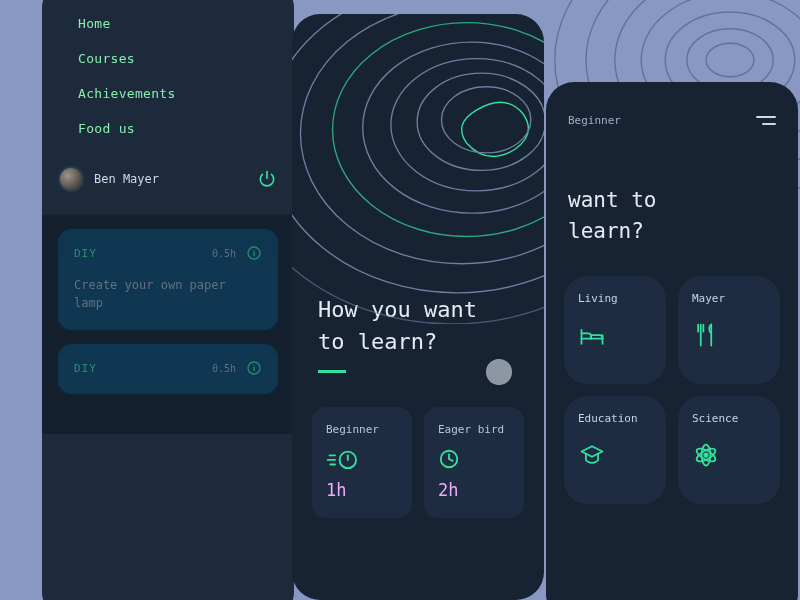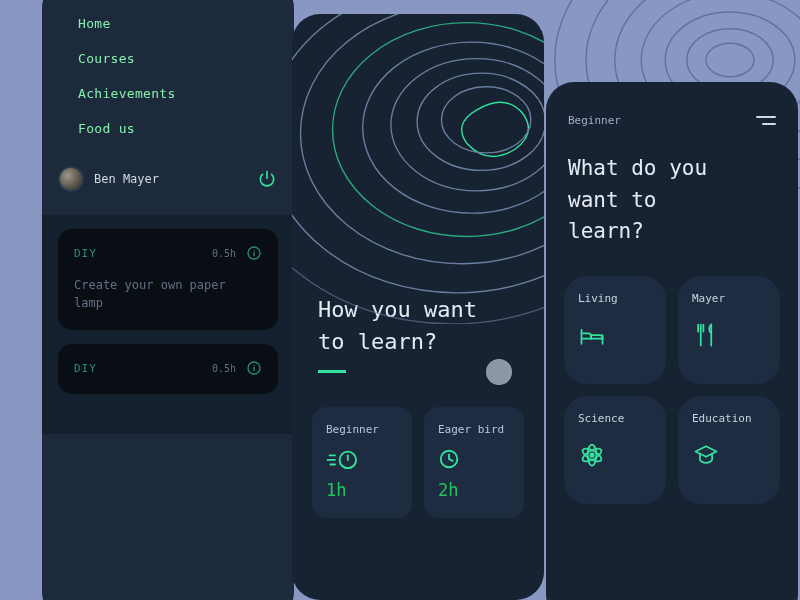--- a/index.html
+++ b/index.html
@@ -32,21 +32,21 @@
   .user-row { display:flex; align-items:center; gap:10px; padding:18px 16px 22px; }
   .avatar {
     width:26px; height:26px; border-radius:50%;
     background: radial-gradient(circle at 35% 35%, #a0968a, #4b4740 70%);
     border:2px solid #2a3a4f;
   }
   .user-name { font-size:12px; flex:1; color:#cfd9e4; }
   .power-icon { width:22px; height:22px; display:flex; align-items:center; justify-content:center; }
   .dimmed-area { background:#15202f; border-top:1px solid rgba(255,255,255,0.03); padding:14px 16px 40px; display:flex; flex-direction:column; gap:14px; }
   .course-card {
-    background:#000000;
+    background:#0c4a6e;
     border-radius:14px;
     padding:16px 16px 18px;
     opacity:0.55;
   }
   .cc-head { display:flex; align-items:center; gap:10px; font-size:11px; color:#3fe2a0; }
   .cc-tag { color:#3fe2a0; letter-spacing:1px; }
   .cc-spacer { flex:1; }
   .cc-time { color:#9daec2; font-size:10px; }
   .cc-info-icon { width:16px; height:16px; }
   .cc-title { margin-top:15px; color:#9fb0c4; font-size:12px; line-height:1.5; max-width:180px; }
@@ -55,21 +55,21 @@
   .wave-wrap { position:relative; height:280px; }
   .wave { position:absolute; top:-40px; left:-10px; width:350px; height:350px; }
   .mid-title-block { padding:0 26px; }
   .mid-title { font-size:22px; line-height:1.45; color:#e6ecf3; }
   .underline { display:inline-block; width:28px; height:3px; background:#33e39d; margin-top:10px; }
   .knob { position:absolute; left:194px; top:345px; width:26px; height:26px; border-radius:50%; background:#8d97a4; box-shadow:0 0 0 1px rgba(255,255,255,0.08) inset; }
   .plan-row { display:flex; gap:12px; padding:30px 20px 0; }
   .plan-card { flex:1; background:#1d2c40; border-radius:14px; padding:16px 14px 18px; cursor:pointer; }
   .plan-label { font-size:11px; color:#b7c6d8; margin-bottom:12px; }
   .plan-icon-row { display:flex; align-items:center; gap:6px; height:22px; }
-  .plan-time { font-size:17px; color:#22c55e; margin-top:10px; }
+  .plan-time { font-size:17px; color:#f0abfc; margin-top:10px; }
   
   .phone-right { left:546px; top:82px; height:540px; }
   .r-header { display:flex; align-items:center; justify-content:space-between; padding:32px 22px 8px; }
   .r-level { font-size:11px; color:#9fb0c4; }
   .hamburger { display:flex; flex-direction:column; gap:5px; align-items:flex-end; cursor:pointer; }
   .hamburger span { display:block; width:20px; height:2px; background:#cfd9e4; border-radius:2px; }
   .hamburger span:last-child { width:14px; }
   .r-title { padding:18px 22px 0; font-size:21px; line-height:1.5; color:#e6ecf3; }
   .cat-grid { display:grid; grid-template-columns:1fr 1fr; gap:12px; padding:28px 18px 0; }
   .cat-card { background:#1d2c40; border-radius:23px; padding:16px 14px 20px; cursor:pointer; display:flex; flex-direction:column; gap:16px; min-height:108px; }
@@ -199,21 +199,21 @@
 
 <div class="phone phone-right">
   <div class="r-header">
     <div class="r-level">Beginner</div>
     <div class="hamburger">
         <span></span>
         <span></span>
       </div>
   </div>
   <div class="r-title">
-    <span>What do you</span><br>
+    <br>
     <span>want to</span><br>
     <span>learn?</span>
   </div>
   <div class="cat-grid">
     <div class="cat-card">
       <div class="cat-label">Living</div>
       <div class="cat-icon">
         <svg viewBox="0 0 32 32">
             <g fill="none" stroke="#33e39d" stroke-width="2" stroke-linecap="round">
               <path d="M4 10v16"></path>
@@ -231,37 +231,37 @@
         <svg viewBox="0 0 32 32">
             <g fill="none" stroke="#33e39d" stroke-width="2" stroke-linecap="round">
               <path d="M10 4v8M13 4v8M7 4v8M10 12v16"></path>
               <path d="M22 4c-3 2-3 8 0 10v14"></path>
               <path d="M22 4v10"></path>
             </g>
           </svg>
       </div>
     </div>
     <div class="cat-card">
+      <div class="cat-label">Education</div>
+      <div class="cat-icon">
+        <svg viewBox="0 0 32 32">
+            <g fill="none" stroke="#33e39d" stroke-width="2" stroke-linejoin="round" stroke-linecap="round">
+              <path d="M4 12 16 6l12 6-12 6z"></path>
+              <path d="M9 15v6c0 2 4 4 7 4s7-2 7-4v-6"></path>
+            </g>
+          </svg>
+      </div>
+    </div>
+    <div class="cat-card">
       <div class="cat-label">Science</div>
       <div class="cat-icon">
         <svg viewBox="0 0 32 32">
             <g fill="none" stroke="#33e39d" stroke-width="2">
               <circle cx="16" cy="16" r="2" fill="#33e39d"></circle>
               <ellipse cx="16" cy="16" rx="12" ry="5" transform="rotate(30 16 16)"></ellipse>
               <ellipse cx="16" cy="16" rx="12" ry="5" transform="rotate(-30 16 16)"></ellipse>
               <ellipse cx="16" cy="16" rx="12" ry="5" transform="rotate(90 16 16)"></ellipse>
             </g>
           </svg>
       </div>
     </div>
-    <div class="cat-card">
-      <div class="cat-label">Education</div>
-      <div class="cat-icon">
-        <svg viewBox="0 0 32 32">
-            <g fill="none" stroke="#33e39d" stroke-width="2" stroke-linejoin="round" stroke-linecap="round">
-              <path d="M4 12 16 6l12 6-12 6z"></path>
-              <path d="M9 15v6c0 2 4 4 7 4s7-2 7-4v-6"></path>
-            </g>
-          </svg>
-      </div>
-    </div>
   </div>
 </div>
 
 </body></html>

